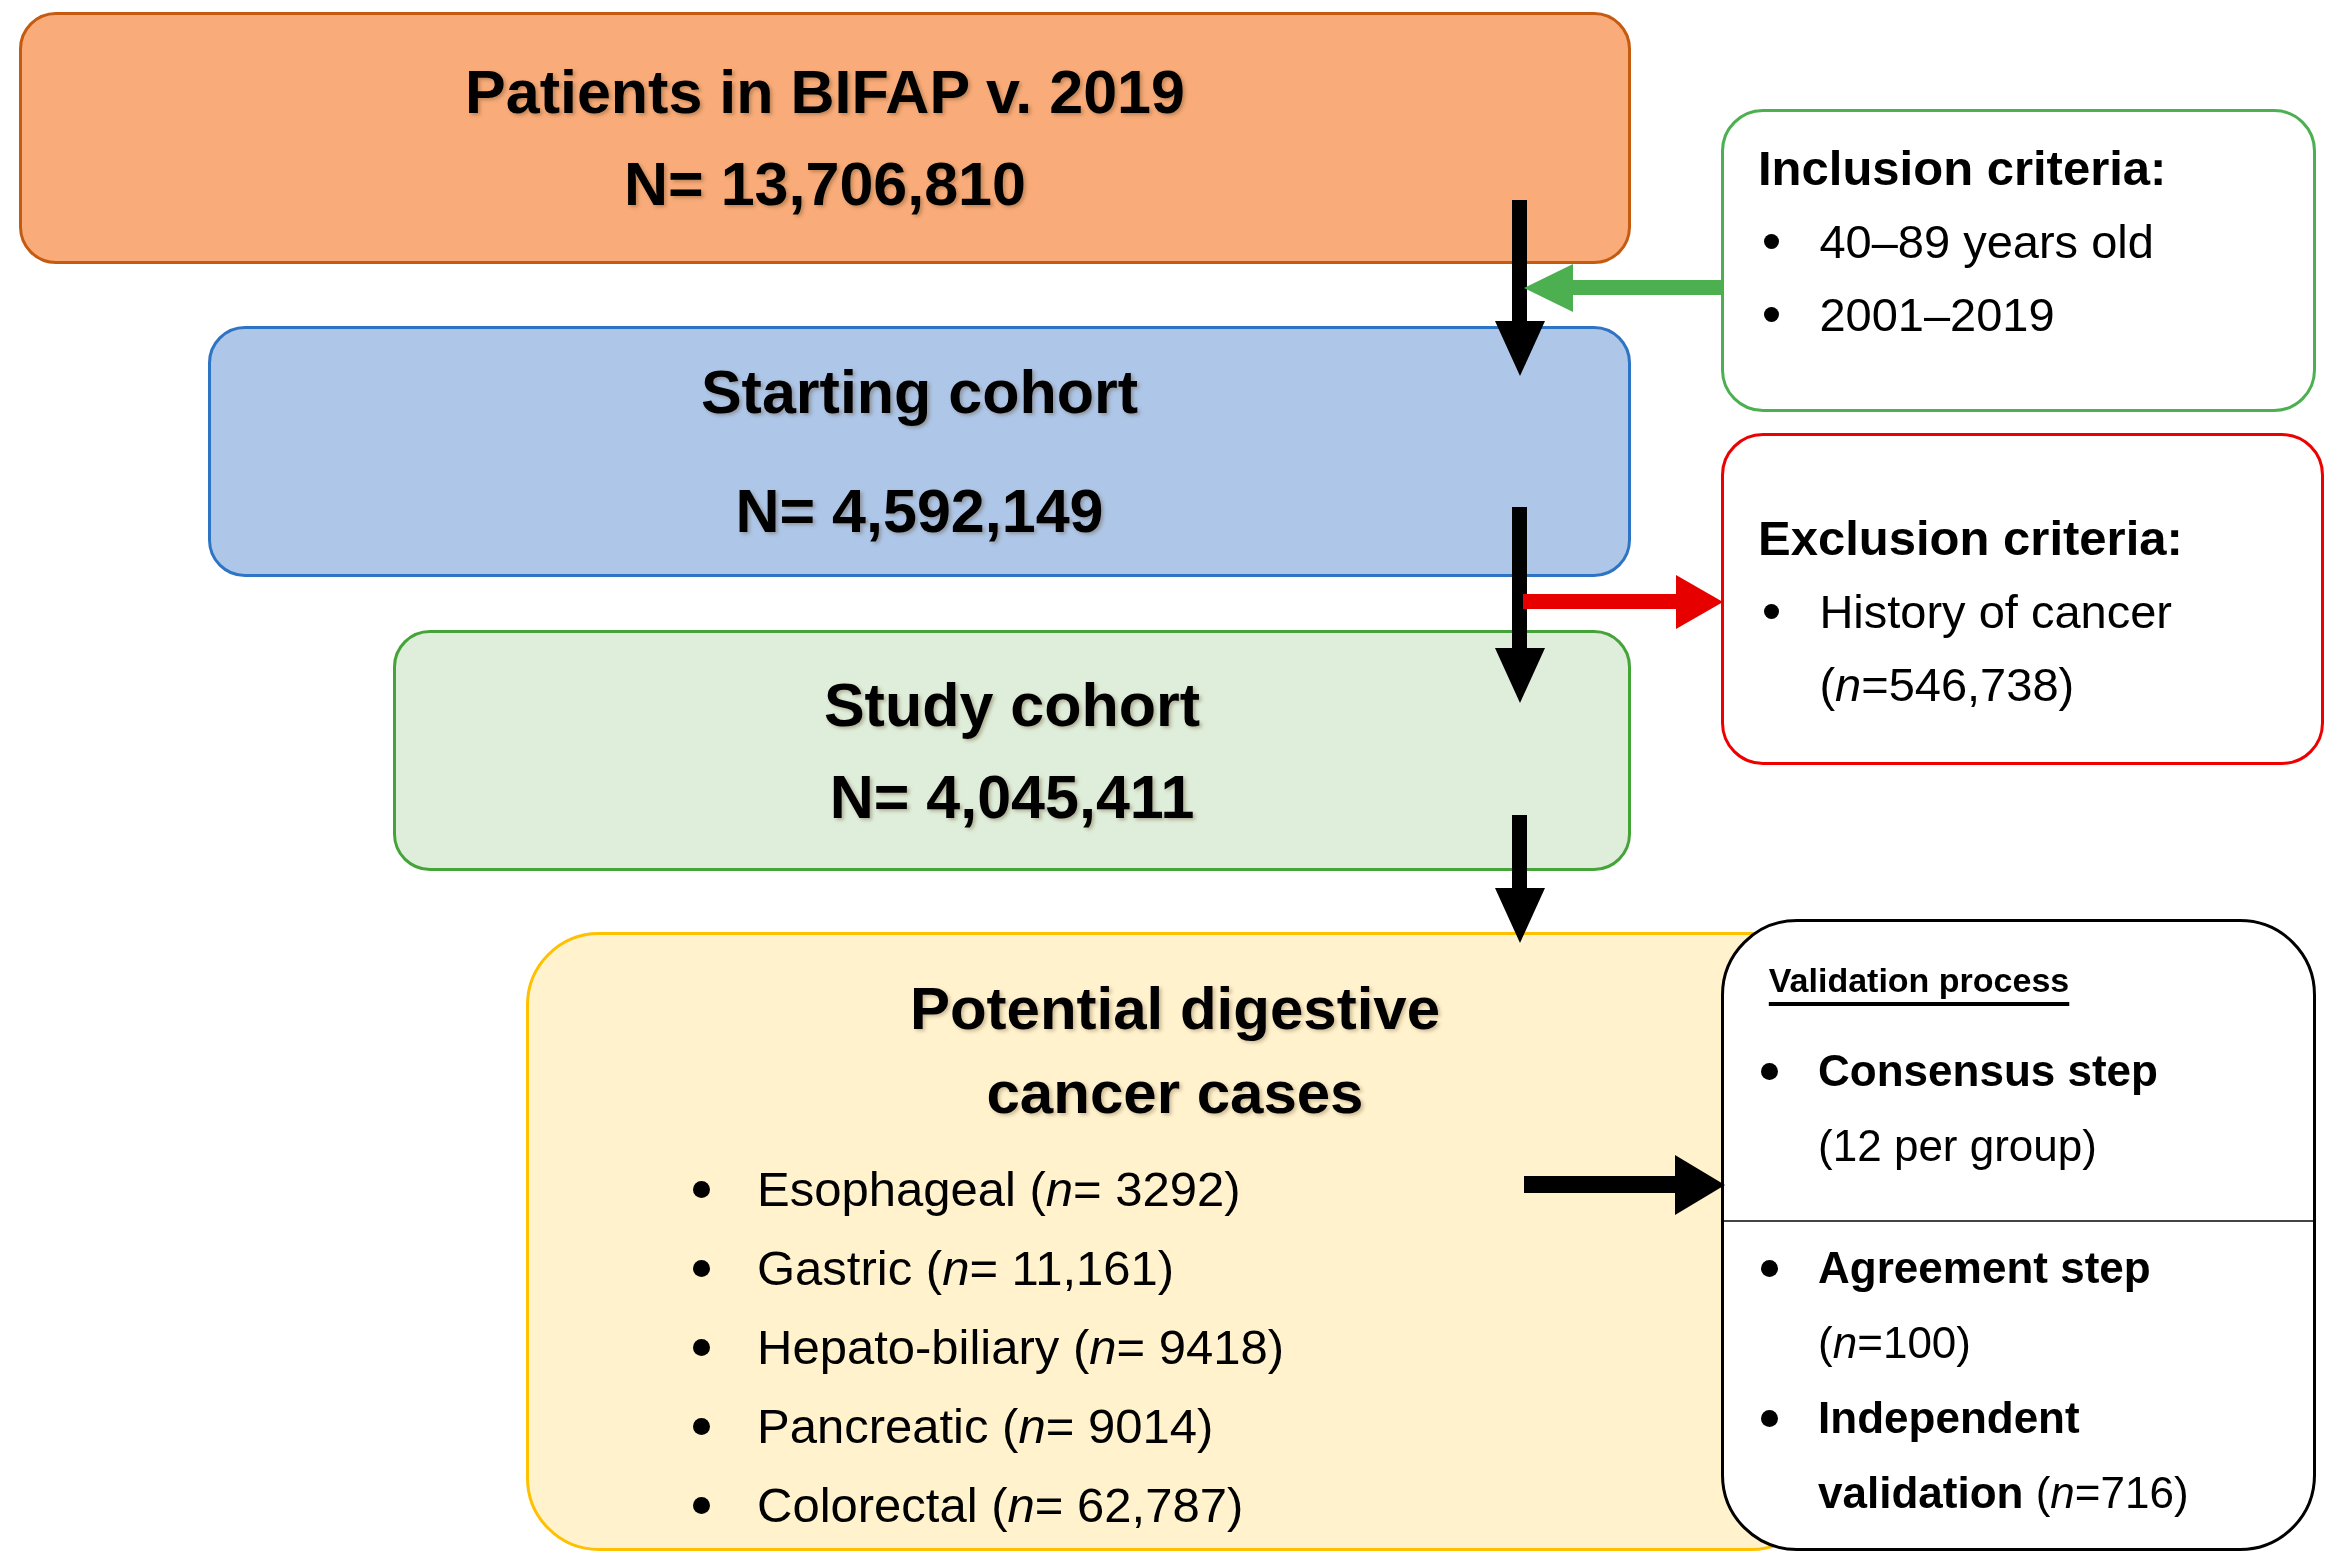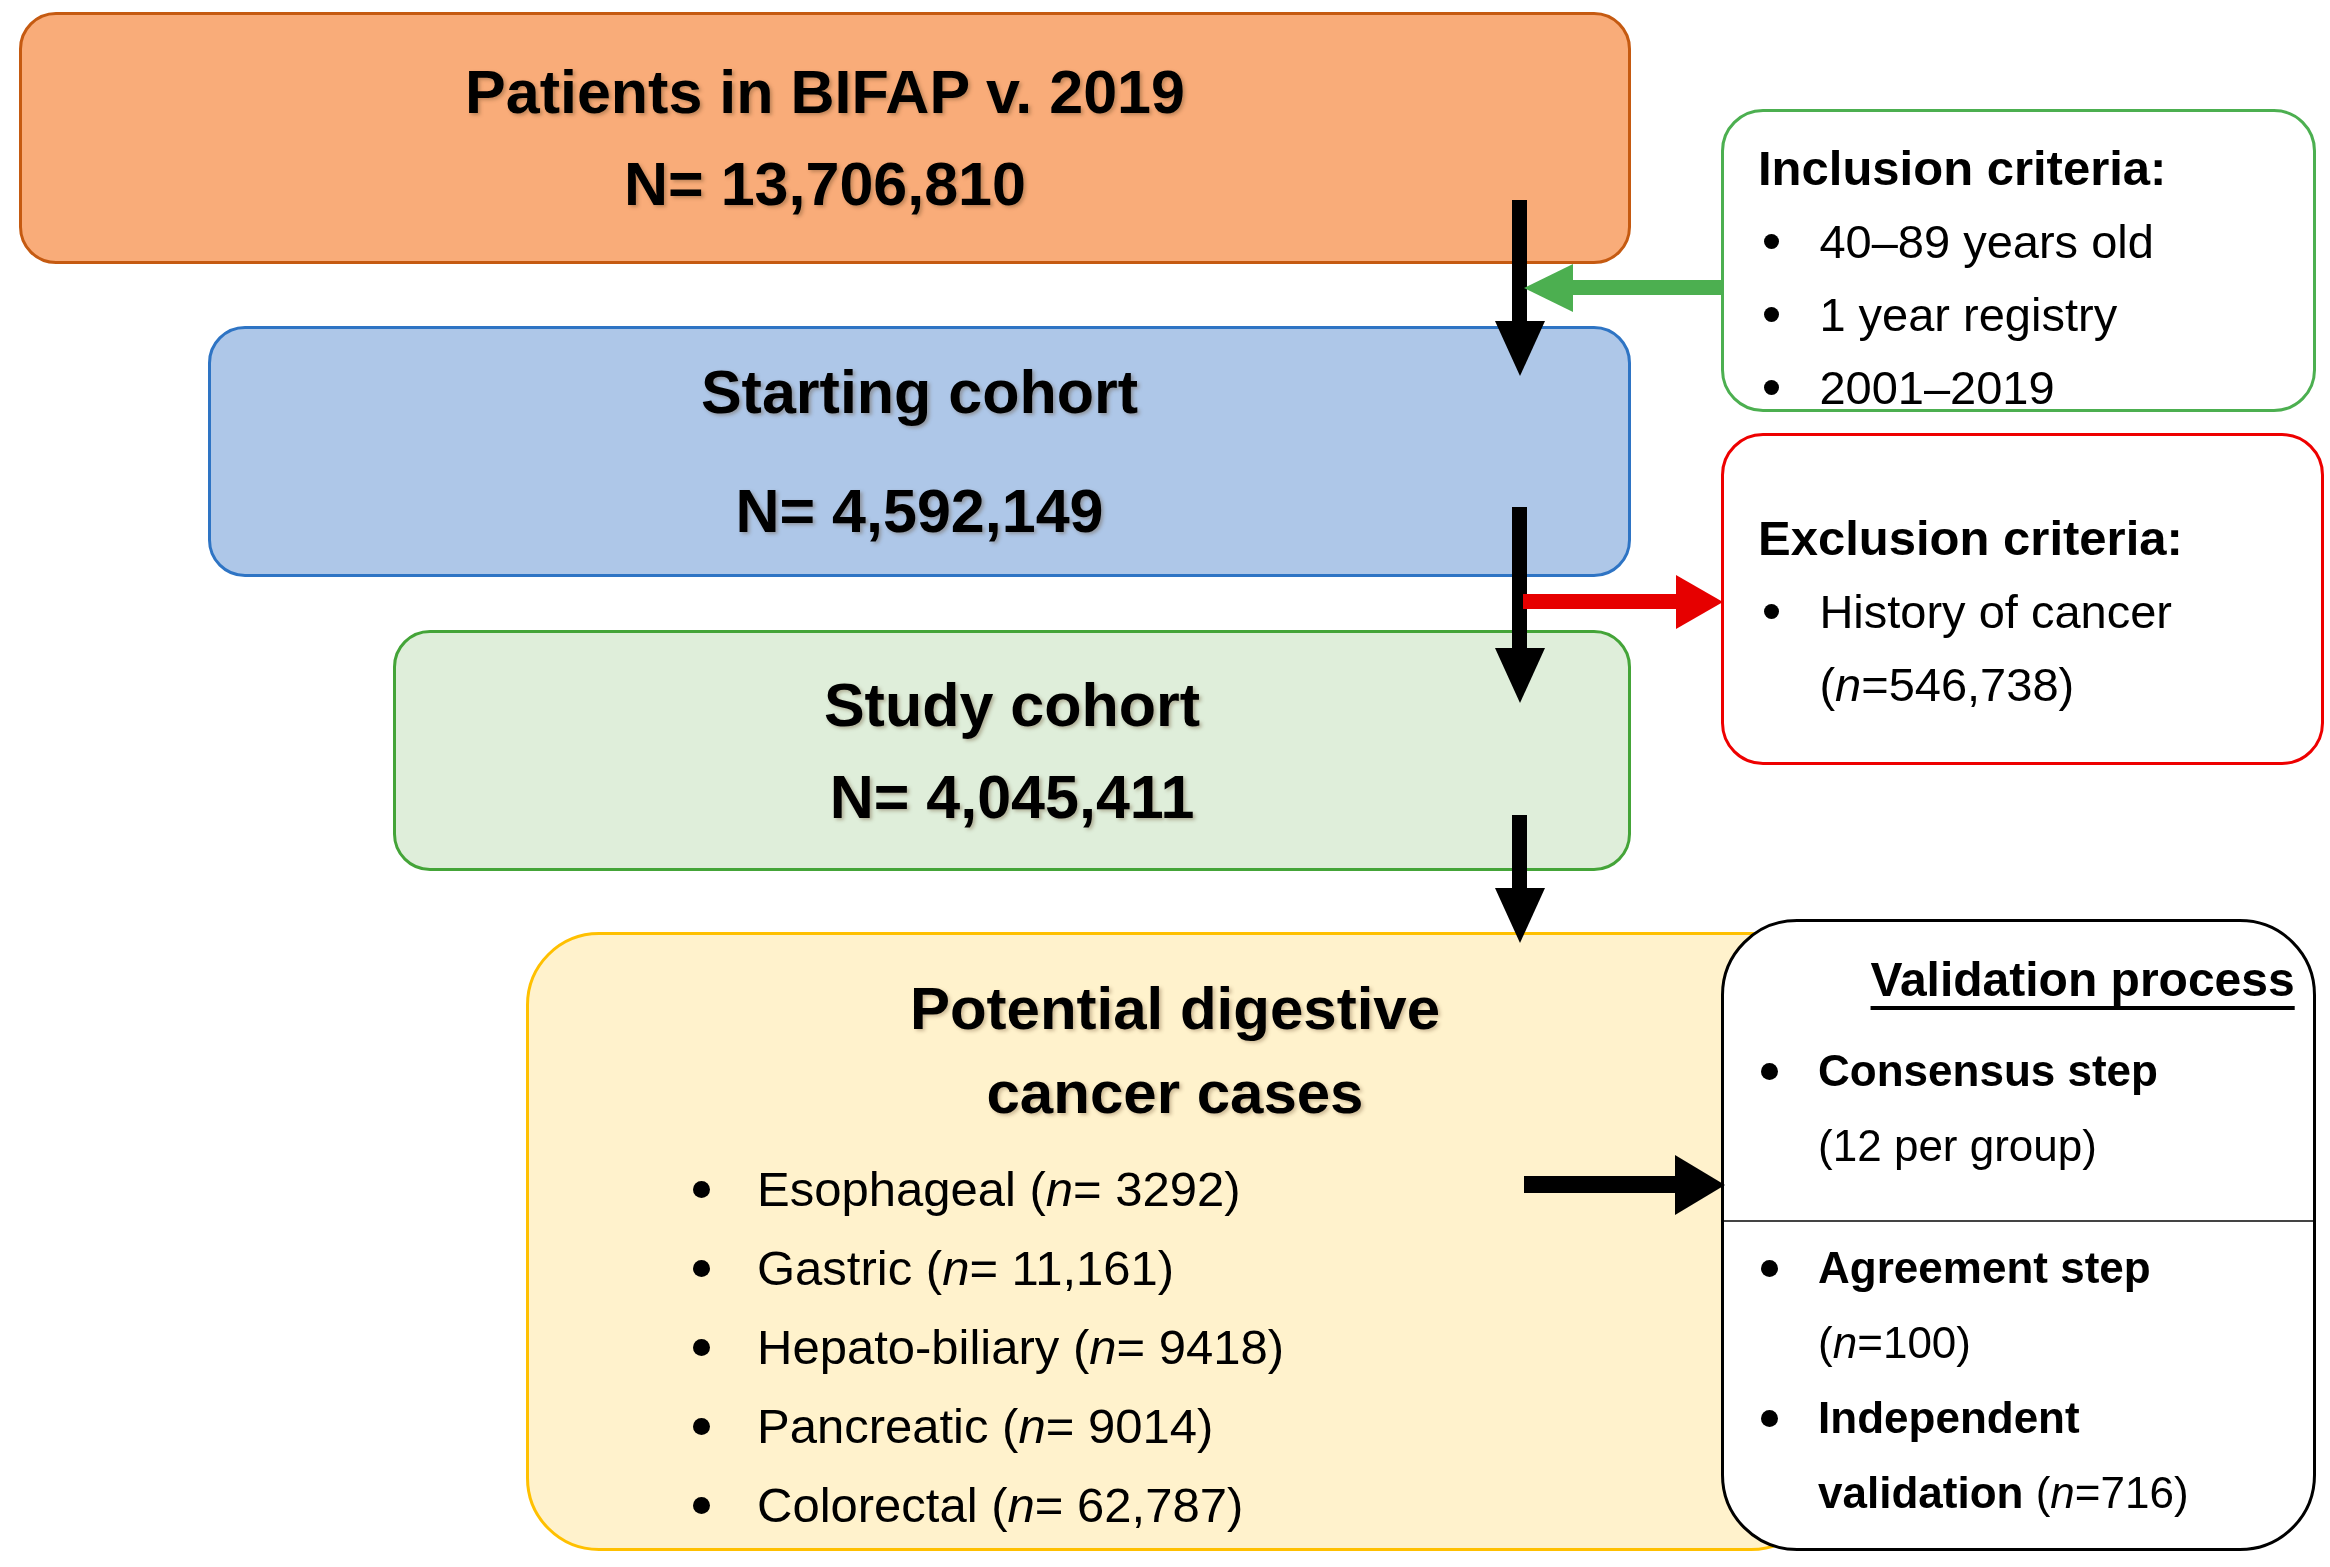--- a/index.html
+++ b/index.html
@@ -35,22 +35,22 @@
   #box-exclusion{left:1721px;top:433px;width:603px;height:332px;border:3.1px solid #EE0000;
                  border-radius:42px;padding:66px 15.3px 0 34px;}
   #box-validation{left:1721px;top:919px;width:595px;height:632px;border:3.1px solid #000;
                   border-radius:76px;padding:23px 18.3px 0 31px;}
   .side-header{font-weight:bold;font-size:49px;line-height:73px;}
   .side-list li{display:flex;align-items:flex-start;font-size:47px;line-height:73px;}
   .side-list .dot{width:15.3px;height:15.3px;margin:29px 40px 0 6.1px;}
   .two-line{display:block;}
 
   
-  .validation-header{font-weight:bold;font-size:48px;line-height:70px;margin-left:13.8px;
-                     text-decoration:underline;text-decoration-thickness:3.8px;text-underline-offset:10px;text-align:right;}
+  .validation-header{font-weight:bold;font-size:34px;line-height:70px;margin-left:13.8px;
+                     text-decoration:underline;text-decoration-thickness:3.8px;text-underline-offset:10px;}
   .vlist{margin-top:18.3px;}
   .vlist li{display:flex;align-items:flex-start;font-size:44px;line-height:75px;}
   .vlist .dot{margin:30px 40px 0 6.1px;}
   .vbold{font-weight:bold;}
   #v-agreement{margin-top:47px;}
   .vdivider{position:absolute;left:0;right:0;top:298px;height:2.3px;background:#444;}
 
   .nvar{font-style:italic;}
 
   
@@ -127,24 +127,20 @@
 
   <div class="box side" id="box-inclusion">
     <div class="side-header">Inclusion criteria:</div>
     <ul class="blist side-list">
       <li>
         <span class="dot"></span>
         <span>40–89 years old</span>
       </li>
       <li>
         <span class="dot"></span>
-        <span>1 year registry</span>
-      </li>
-      <li>
-        <span class="dot"></span>
         <span>2001–2019</span>
       </li>
     </ul>
   </div>
 
   <div class="box side" id="box-exclusion">
     <div class="side-header">Exclusion criteria:</div>
     <ul class="blist side-list">
       <li>
         <span class="dot"></span>

